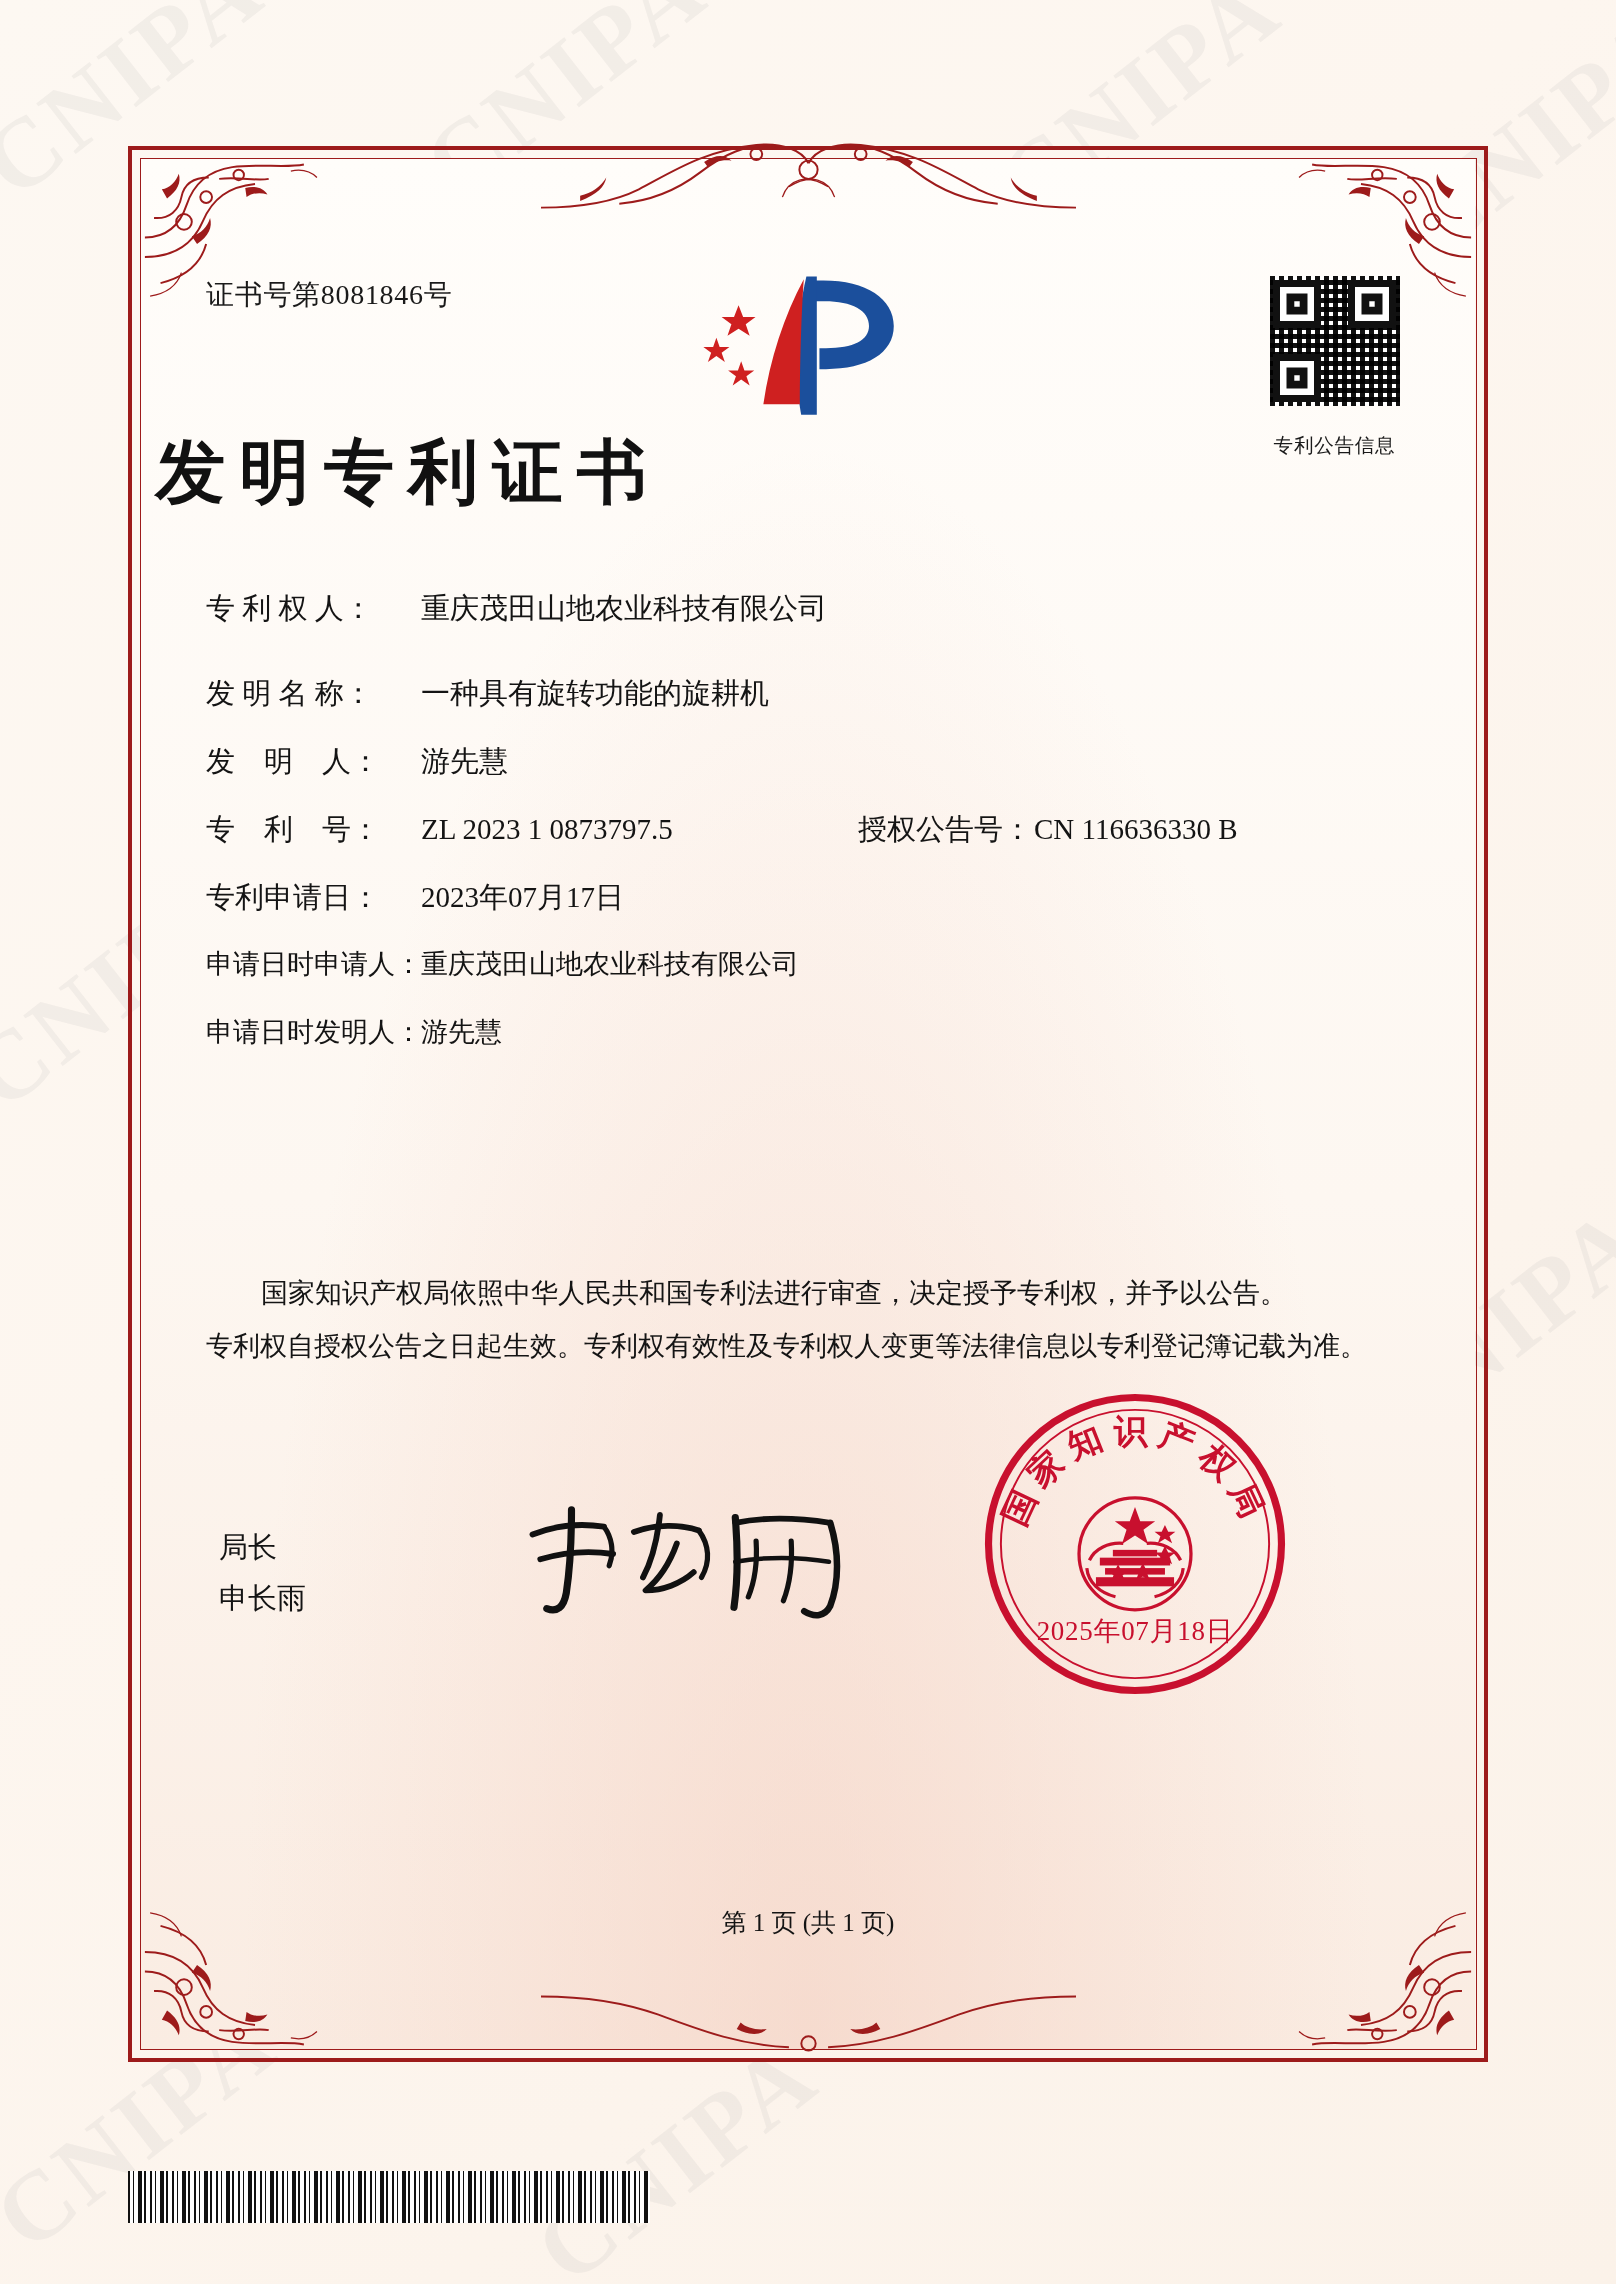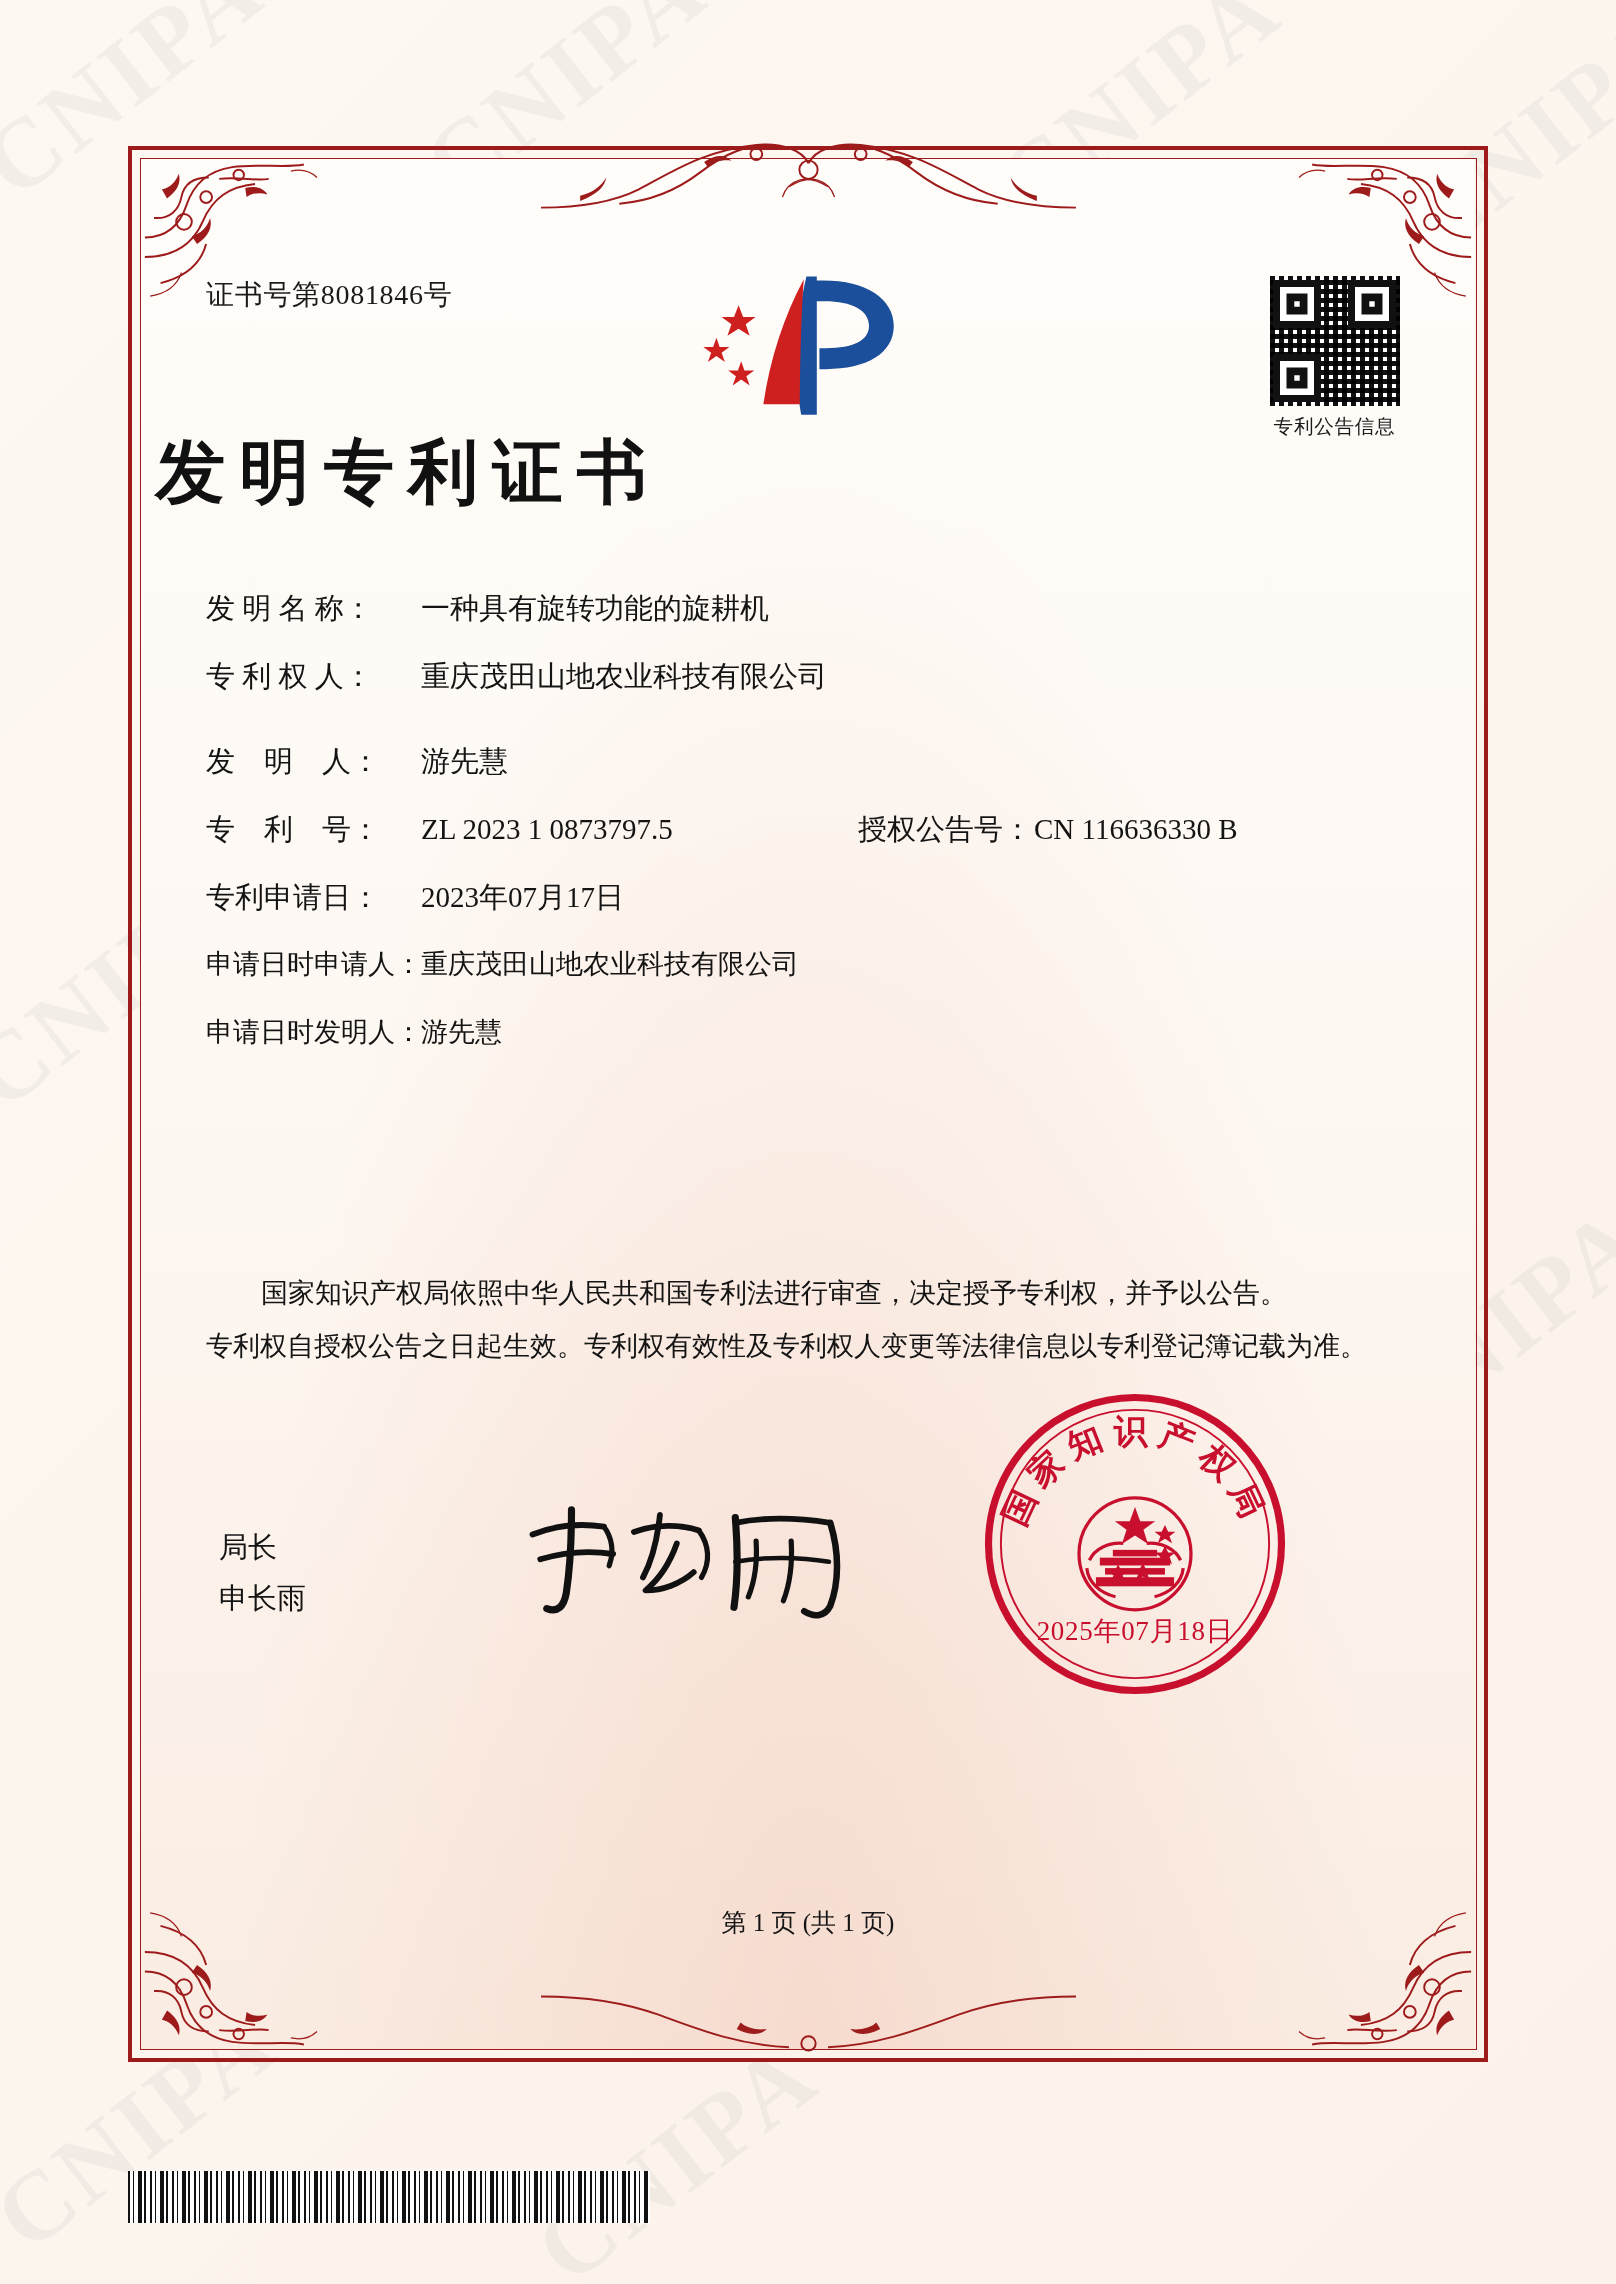--- a/index.html
+++ b/index.html
@@ -158,21 +158,21 @@
     position: absolute;
     width: 34px; height: 34px;
     border: 7.8px solid #111;
     background: #fff;
     box-shadow: inset 0 0 0 6.5px #fff, inset 0 0 0 14.3px #111;
   }
   .qr::before { left: 3.9px; top: 3.9px; }
   .qr::after  { right: 3.9px; top: 3.9px; }
   .qr i       { left: 3.9px; bottom: 3.9px; }
   .qr-label {
-    margin-top: 7px;
+    margin-top: 26px;
     font-size: 19.6px;
     color: #1a1a1a;
     letter-spacing: 0.7px;
   }
 
   .title {
     position: absolute;
     left: 0;
     top: 267px;
     width: 100%;
@@ -435,26 +435,26 @@
       <div class="qr">
           <i></i>
         </div>
       <div class="qr-label">专利公告信息</div>
     </div>
 
     <div class="title">发明专利证书</div>
 
     <div class="fields">
 
+      <div class="row" style="height:85px">
+        <span class="lbl">专 利 权 人：</span><span class="val">重庆茂田山地农业科技有限公司</span>
+      </div>
+
       <div class="row">
         <span class="lbl">发 明 名 称：</span><span class="val">一种具有旋转功能的旋耕机</span>
-      </div>
-
-      <div class="row" style="height:85px">
-        <span class="lbl">专 利 权 人：</span><span class="val">重庆茂田山地农业科技有限公司</span>
       </div>
 
 
       <div class="row">
         <span class="lbl">发　明　人：</span><span class="val">游先慧</span>
       </div>
 
       <div class="row">
         <span class="lbl">专　利　号：</span><span class="val">ZL 2023 1 0873797.5</span>
         <span class="col2">

